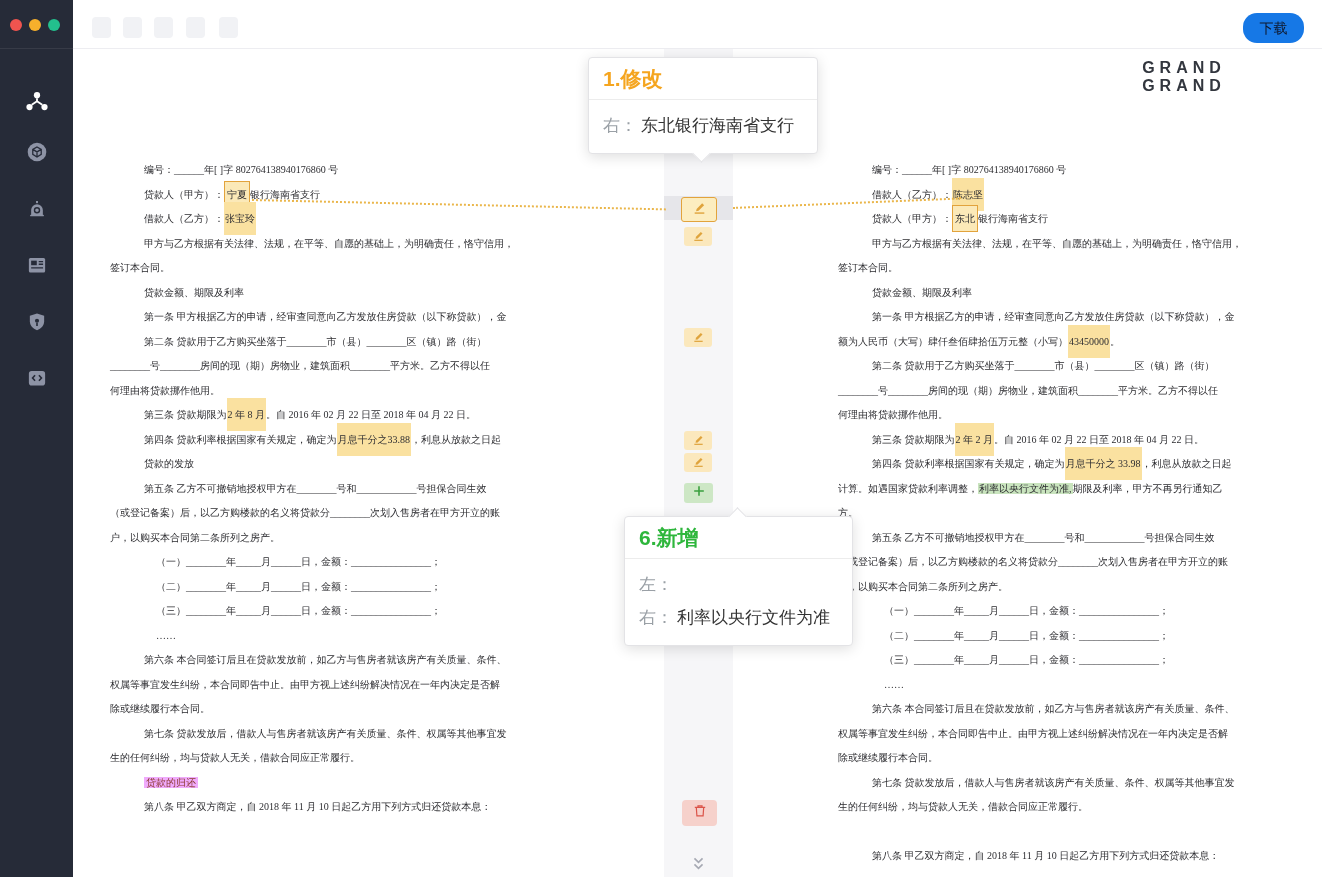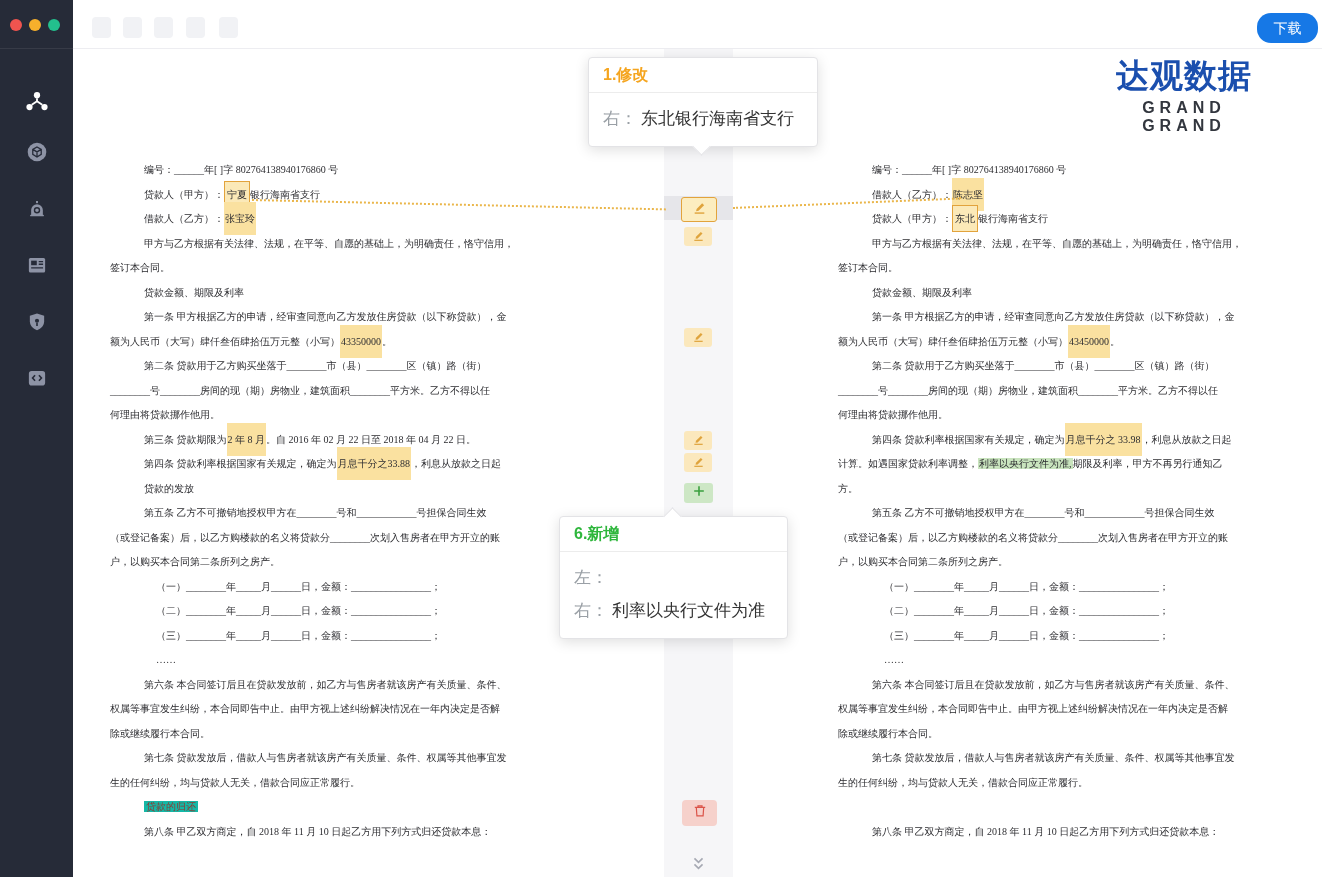--- a/index.html
+++ b/index.html
@@ -9,21 +9,21 @@
   
   .sidebar{position:absolute;left:0;top:0;width:73px;height:877px;background:#262b38;z-index:5;}
   .sidebar-head{position:absolute;left:0;top:0;width:73px;height:48px;border-bottom:1px solid rgba(255,255,255,.08);}
   .tl{position:absolute;top:19px;width:12px;height:12px;border-radius:50%;}
   .tl.r{left:10px;background:#f0544f;} .tl.y{left:29px;background:#f6b02c;} .tl.g{left:48px;background:#23c08d;}
   .side-ic{position:absolute;left:0;width:73px;display:flex;justify-content:center;cursor:pointer;}
 
   
   .topbar{position:absolute;left:73px;top:0;width:1249px;height:48px;background:#fff;border-bottom:1px solid #ededf1;z-index:4;}
   .ph{position:absolute;top:17px;width:19px;height:21px;border-radius:4px;background:#f1f2f5;}
-  .btn-dl{position:absolute;right:4px;top:13px;width:61px;height:30px;background:#1678e6;color:#ffffff;
+  .btn-dl{position:absolute;right:18px;top:13px;width:61px;height:30px;background:#1678e6;color:#0f172a;
           font-size:14px;line-height:30px;text-align:center;border-radius:14px;cursor:pointer;}
 
   
   .brand{position:absolute;left:1100px;top:56px;width:168px;text-align:center;z-index:3;}
   .brand-cn{font-size:33px;font-weight:bold;color:#1b4fae;letter-spacing:1px;line-height:40px;}
   .brand-en{font-size:16px;font-weight:bold;color:#32363e;letter-spacing:5px;margin-top:3px;}
 
   
   .strip{position:absolute;left:664px;top:48px;width:69px;height:829px;background:#f6f6f8;z-index:1;}
   .band{position:absolute;left:664px;top:196px;width:69px;height:24px;background:#e6e6ea;z-index:2;}
@@ -39,41 +39,41 @@
   
   .dotL{position:absolute;left:252px;top:199px;width:414px;border-top:2px dotted #eab64b;
         transform:rotate(1.3deg);transform-origin:left top;z-index:2;}
   .dotR{position:absolute;left:733px;top:207px;width:228px;border-top:2px dotted #eab64b;
         transform:rotate(-2.4deg);transform-origin:left top;z-index:2;}
 
   
   .tip{position:absolute;background:#fff;border:1px solid #e3e3e6;border-radius:4px;
        box-shadow:0 3px 14px rgba(0,0,0,.13);z-index:10;}
   .tip1{left:588px;top:57px;width:228px;}
-  .tip2{left:559px;top:516px;width:227px;}
-  .tip-h{padding:7px 14px 6px;font-size:16px;font-weight:bold;border-bottom:1px solid #ececec;}
+  .tip2{left:624px;top:516px;width:227px;}
+  .tip-h{padding:7px 14px 6px;font-size:21px;font-weight:bold;border-bottom:1px solid #ececec;}
   .tip1 .tip-h{color:#f5a51f;} .tip2 .tip-h{color:#2eb63c;}
   .tip-b{padding:9px 14px 11px;font-size:17px;line-height:33px;color:#333;}
   .tip-lab{color:#9aa0a6;margin-right:4px;}
   .arrD{position:absolute;left:106px;bottom:-7px;width:12px;height:12px;background:#fff;
         border-right:1px solid #e3e3e6;border-bottom:1px solid #e3e3e6;transform:rotate(45deg);}
   .arrU{position:absolute;left:106px;top:-7px;width:12px;height:12px;background:#fff;
         border-left:1px solid #e3e3e6;border-top:1px solid #e3e3e6;transform:rotate(45deg);}
 
   
   .doc{position:absolute;top:158px;font-family:"Liberation Serif","DejaVu Serif",serif;
        font-size:10px;color:#2d2d31;z-index:1;}
   .ldoc{left:110px;width:460px;}
   .rdoc{left:838px;width:466px;}
   .ln{height:24.5px;line-height:24.5px;white-space:nowrap;}
   .in{padding-left:34px;} .in2{padding-left:46px;}
   .hl{background:#fae1a0;padding:11px 1px;}
   .hlbox{background:#fbe9b8;border:1px solid #e2a33c;padding:7px 2px;}
   .hlg{background:#c9e4be;padding:0 1px;}
-  .hlr{background:#14b8a6;color:#8d3b33;padding:0 2px;}
+  .hlr{background:#f0abfc;color:#8d3b33;padding:0 2px;}
   .insmark{display:inline-block;width:5px;height:13px;background:#bfe0b4;vertical-align:-2px;}
 </style>
 </head>
 <body>
 
 <div id="stage">
 
   <div class="sidebar">
     <div class="sidebar-head">
       <span class="tl r"></span>
@@ -141,21 +141,20 @@
   <div class="topbar">
     <span class="ph" style="left:19px"></span>
     <span class="ph" style="left:50px"></span>
     <span class="ph" style="left:81px"></span>
     <span class="ph" style="left:113px"></span>
     <span class="ph" style="left:146px"></span>
     <div class="btn-dl">下载</div>
   </div>
 
   <div class="brand">
-    <div class="brand-cn">达观数据</div>
     <div class="brand-en">GRAND GRAND</div>
   </div>
 
   <div class="strip"></div>
   <div class="band"></div>
 
   <div class="dotL"></div>
   <div class="dotR"></div>
 
   <div class="pbtn sel" style="">
@@ -222,21 +221,20 @@
   </div>
 
   <div class="doc ldoc">
     <div class="ln in">编号：______年[ ]字 802764138940176860 号</div>
     <div class="ln in"><span>贷款人（甲方）：</span><span class="hlbox">宁夏</span><span>银行海南省支行</span></div>
     <div class="ln in"><span>借款人（乙方）：</span><span class="hl">张宝玲</span></div>
     <div class="ln in">甲方与乙方根据有关法律、法规，在平等、自愿的基础上，为明确责任，恪守信用，</div>
     <div class="ln">签订本合同。</div>
     <div class="ln in">贷款金额、期限及利率</div>
     <div class="ln in">第一条  甲方根据乙方的申请，经审查同意向乙方发放住房贷款（以下称贷款），金</div>
-    <div class="ln"><span>额为人民币（大写）肆仟叁佰肆拾伍万元整（小写）</span><span class="hl">43350000</span><span>。</span></div>
     <div class="ln in">第二条  贷款用于乙方购买坐落于________市（县）________区（镇）路（街）</div>
     <div class="ln">________号________房间的现（期）房物业，建筑面积________平方米。乙方不得以任</div>
     <div class="ln">何理由将贷款挪作他用。</div>
     <div class="ln in"><span>第三条  贷款期限为</span><span class="hl">2 年 8 月</span><span>。自 2016 年 02 月 22 日至 2018 年 04 月 22 日。</span></div>
     <div class="ln in"><span>第四条  贷款利率根据国家有关规定，确定为</span><span class="hl">月息千分之33.88</span><span>，利息从放款之日起</span></div>
     <div class="ln in">贷款的发放</div>
     <div class="ln in">第五条  乙方不可撤销地授权甲方在________号和____________号担保合同生效</div>
     <div class="ln">（或登记备案）后，以乙方购楼款的名义将贷款分________次划入售房者在甲方开立的账</div>
     <div class="ln">户，以购买本合同第二条所列之房产。</div>
     <div class="ln in2">（一）________年_____月______日，金额：________________；</div>
@@ -257,20 +255,21 @@
     <div class="ln in"><span>借款人（乙方）：</span><span class="hl">陈志坚</span></div>
     <div class="ln in"><span>贷款人（甲方）：</span><span class="hlbox">东北</span><span>银行海南省支行</span></div>
     <div class="ln in">甲方与乙方根据有关法律、法规，在平等、自愿的基础上，为明确责任，恪守信用，</div>
     <div class="ln">签订本合同。</div>
     <div class="ln in">贷款金额、期限及利率</div>
     <div class="ln in">第一条  甲方根据乙方的申请，经审查同意向乙方发放住房贷款（以下称贷款），金</div>
     <div class="ln"><span>额为人民币（大写）肆仟叁佰肆拾伍万元整（小写）</span><span class="hl">43450000</span><span>。</span></div>
     <div class="ln in">第二条  贷款用于乙方购买坐落于________市（县）________区（镇）路（街）</div>
     <div class="ln">________号________房间的现（期）房物业，建筑面积________平方米。乙方不得以任</div>
     <div class="ln">何理由将贷款挪作他用。</div>
+    <div class="ln in"><span>第三条  贷款期限为</span><span class="hl">2 年 2 月</span><span>。自 2016 年 02 月 22 日至 2018 年 04 月 22 日。</span></div>
     <div class="ln in"><span>第四条  贷款利率根据国家有关规定，确定为</span><span class="hl">月息千分之 33.98</span><span>，利息从放款之日起</span></div>
     <div class="ln"><span>计算。如遇国家贷款利率调整，</span><span class="hlg">利率以央行文件为准,</span><span>期限及利率，甲方不再另行通知乙</span></div>
     <div class="ln">方。</div>
     <div class="ln in">第五条  乙方不可撤销地授权甲方在________号和____________号担保合同生效</div>
     <div class="ln">（或登记备案）后，以乙方购楼款的名义将贷款分________次划入售房者在甲方开立的账</div>
     <div class="ln">户，以购买本合同第二条所列之房产。</div>
     <div class="ln in2">（一）________年_____月______日，金额：________________；</div>
     <div class="ln in2">（二）________年_____月______日，金额：________________；</div>
     <div class="ln in2">（三）________年_____月______日，金额：________________；</div>
     <div class="ln in2">……</div>

